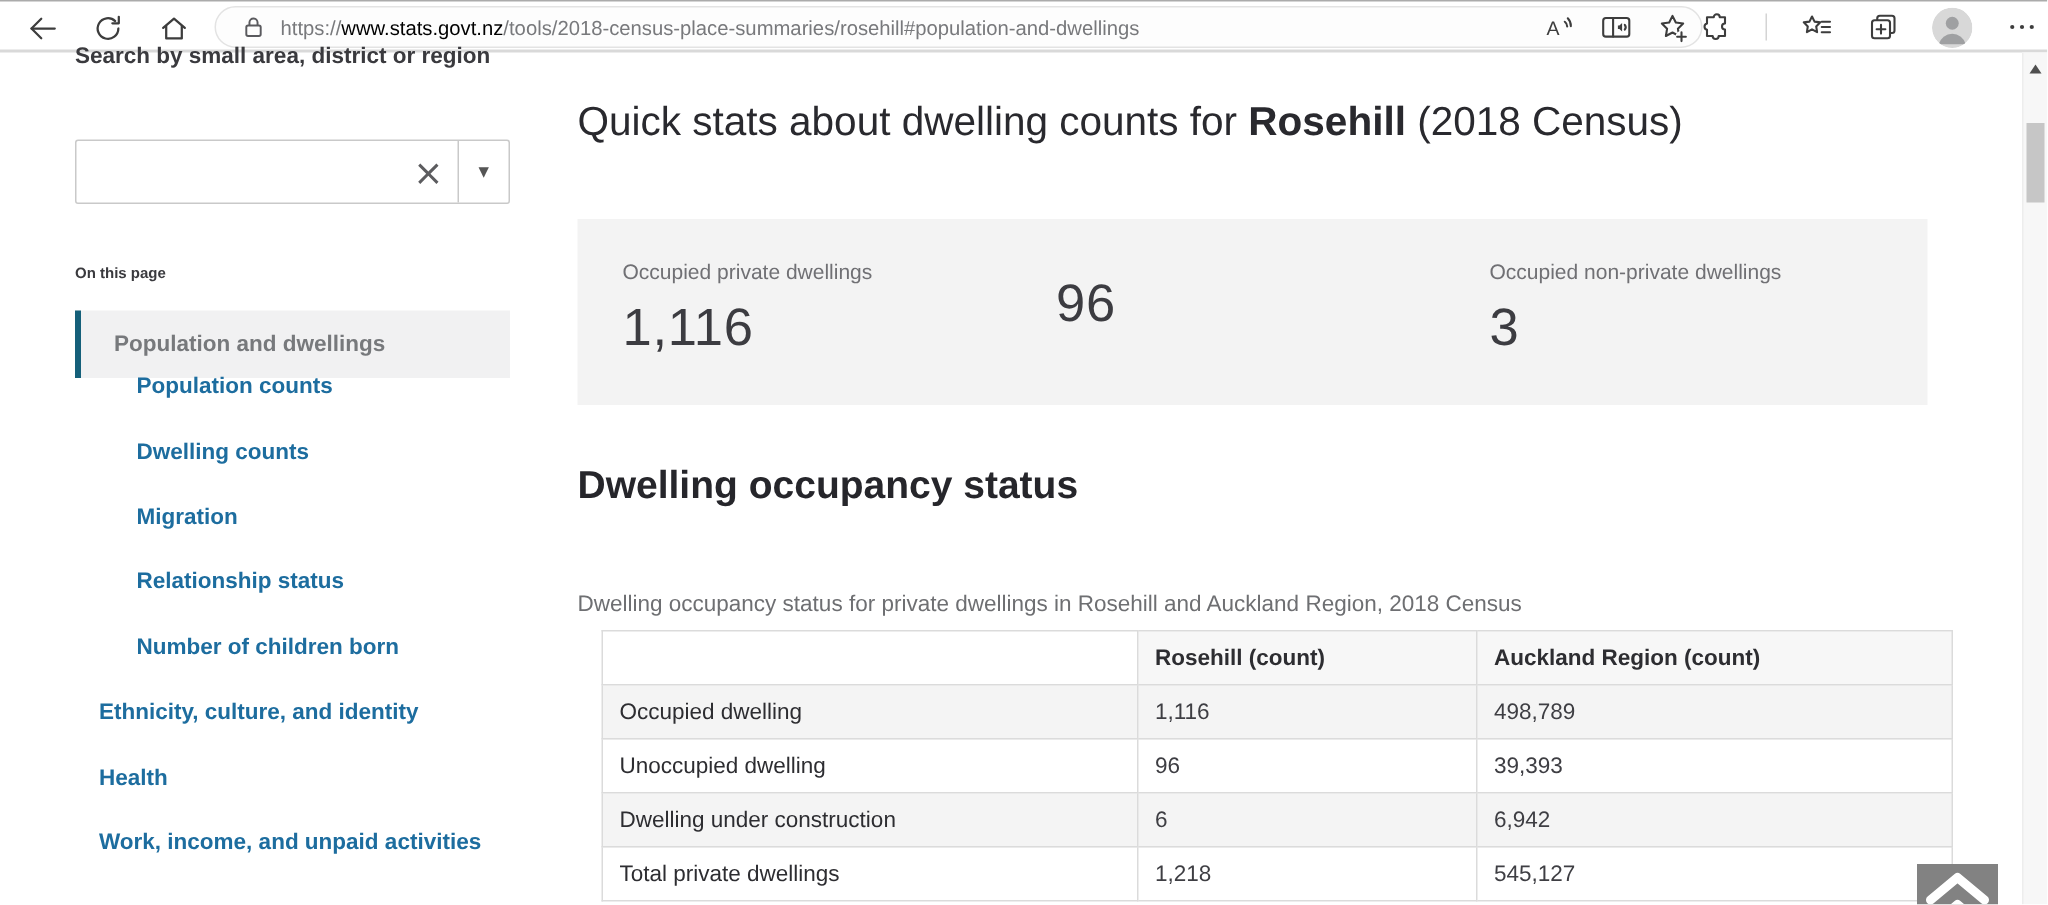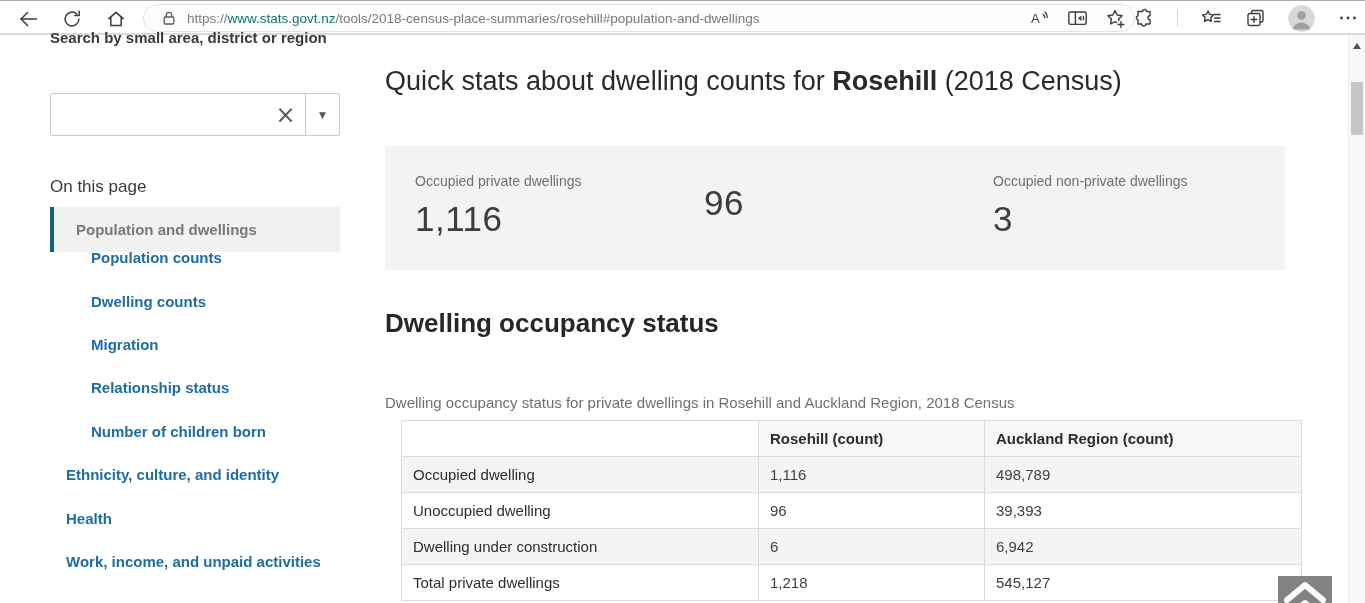--- a/index.html
+++ b/index.html
@@ -18,42 +18,42 @@
   }
   .tb-btn svg { stroke:#3d3d3d; fill:none; stroke-width:1.5; stroke-linecap:round; stroke-linejoin:round; }
   .addr-pill {
     position:absolute; left:143px; top:3px; width:992px; height:28px;
     background:#fdfdfd; border:1px solid #e3e3e3; border-radius:14px;
     display:flex; align-items:center;
   }
   .addr-pill .lock { margin-left:17px; display:flex; }
   .addr-pill .lock svg { stroke:#5a5a5e; fill:none; stroke-width:1.3; }
   .url { margin-left:10px; font-size:13.5px; color:#78797c; white-space:nowrap; }
-  .url .domain { color:#0f766e; }
+  .url .domain { color:#000000; }
   .pill-icons { position:absolute; right:8px; top:0; height:26px; display:flex; align-items:center; gap:16px; }
   .pill-icons .tb-ic, .right-icons .tb-ic { width:22px; height:22px; display:flex; align-items:center; justify-content:center; cursor:pointer; }
   .tb-ic svg { stroke:#3d3d3d; fill:none; stroke-width:1.4; stroke-linecap:round; stroke-linejoin:round; }
   .right-icons { position:absolute; right:6px; top:4px; height:26px; display:flex; align-items:center; gap:22px; }
   .v-div { width:1px; height:18px; background:#d4d4d4; }
   .avatar { width:27px; height:27px; border-radius:50%; overflow:hidden; display:block; cursor:pointer; }
 
   
   .scrollbar { position:absolute; right:0; top:35px; bottom:0; width:17px; background:#f7f7f7; border-left:1px solid #ededed; }
   .scroll-up { position:absolute; top:8px; left:4px; width:0; height:0;
     border-left:4.5px solid transparent; border-right:4.5px solid transparent; border-bottom:6px solid #4f4f4f; }
   .scroll-thumb { position:absolute; top:47px; left:2px; width:12px; height:53px; background:#c6c6c6; cursor:pointer; }
   .search-label { position:absolute; top:29px; left:0; font-size:15px; font-weight:700; color:#3a3a3e; }
   .search-box { position:absolute; top:58px; left:0; width:290px; height:43px;
     background:#fff; border:1px solid #c9c9c9; border-radius:2px; display:flex; align-items:stretch; }
   .search-input { flex:1; border:none; outline:none; font-size:15px; padding:0 8px; color:#333; background:transparent; }
   .search-clear { width:46px; display:flex; align-items:center; justify-content:center;
     font-size:24px; color:#5c5c5f; cursor:pointer; font-family:"DejaVu Sans",sans-serif; line-height:1; }
   .search-dd { width:40px; border-left:1px solid #c9c9c9; display:flex; align-items:center; justify-content:center;
     font-size:9px; color:#555; cursor:pointer; font-family:"DejaVu Sans",sans-serif; }
-  .on-this-page { position:absolute; top:142px; left:0; font-size:17px; font-weight:400; color:#3a3a3e; }
+  .on-this-page { position:absolute; top:142px; left:0; font-size:10px; font-weight:700; color:#3a3a3e; }
   .nav-active { position:absolute; top:172px; left:0; width:290px; height:45px;
     background:#f1f1f2; border-left:4px solid #15607a; display:flex; align-items:center; cursor:pointer; }
   .nav-active span { padding-left:22px; font-size:15px; font-weight:700; color:#77797c; }
   .nav-list { position:absolute; top:217px; left:0; width:290px; list-style:none; }
   .nav-list li { height:43.4px; display:flex; align-items:center; }
   .nav-list li a { font-size:15px; font-weight:700; color:#1d6d9f; text-decoration:none; cursor:pointer; }
   .nav-list li.sub a { margin-left:41px; }
   .nav-list li.top a { margin-left:16px; }
 
   

